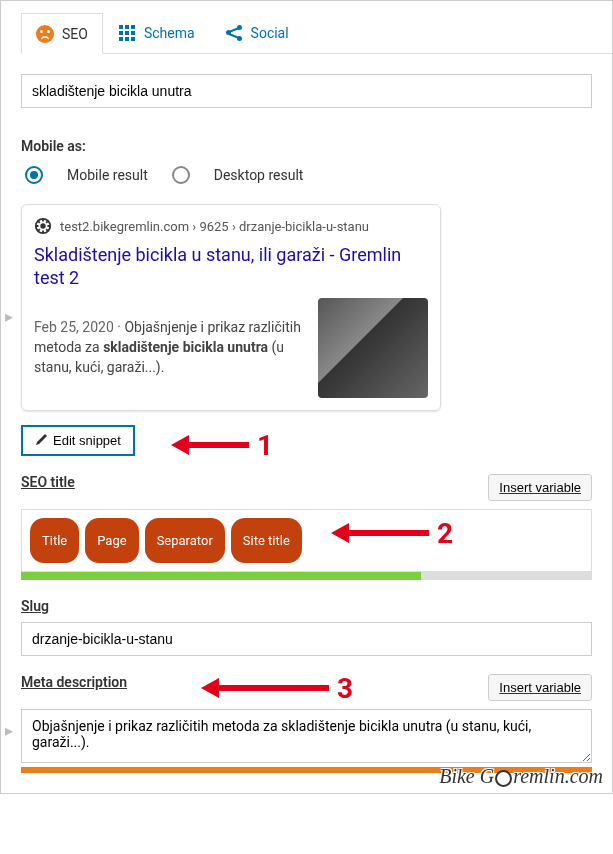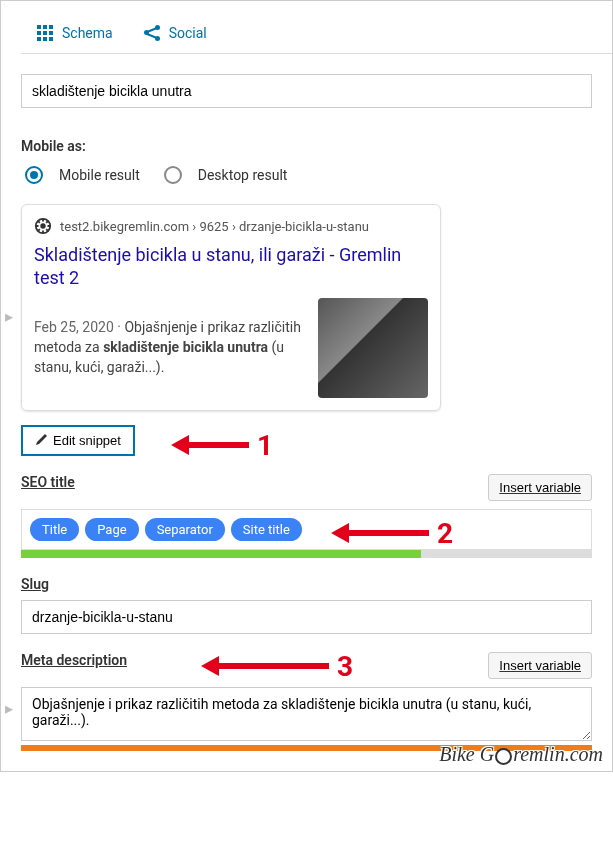--- a/index.html
+++ b/index.html
@@ -27,41 +27,41 @@
 
   .section { padding: 20px; }
   .label-row { display: flex; align-items: center; gap: 8px; font-weight: 600; font-size: 14px; margin-bottom: 10px; }
   .help-icon { width: 18px; height: 18px; border-radius: 50%; background: #888; color: #fff; font-size: 12px; display: inline-flex; align-items: center; justify-content: center; }
   .text-input { width: 100%; border: 1px solid #ccc; padding: 8px 10px; font-size: 14px; }
   .accordion-hdr { display: flex; justify-content: space-between; align-items: center; padding: 16px 20px; border-top: 1px solid #e5e5e5; cursor: pointer; font-size: 17px; color: #555; }
   .chev { font-size: 18px; }
   .preview-body { padding: 0 20px 20px 20px; }
   .preview-as { font-weight: 600; font-size: 14px; margin: 10px 0 12px 0; }
   .radio-row { display: flex; gap: 24px; align-items: center; font-size: 14px; margin-bottom: 20px; margin-left: 4px; }
-  .radio-item { display: flex; align-items: center; gap: 16px; cursor: pointer; }
+  .radio-item { display: flex; align-items: center; gap: 24px; cursor: pointer; }
   .radio-circle { width: 18px; height: 18px; border: 2px solid #888; border-radius: 50%; display: inline-flex; align-items: center; justify-content: center; }
   .radio-circle.checked { border-color: #0073aa; }
   .radio-circle.checked::after { content: ""; width: 8px; height: 8px; background: #0073aa; border-radius: 50%; }
   .snippet-card { border: 1px solid #ddd; border-radius: 6px; box-shadow: 0 1px 2px rgba(0,0,0,0.12); padding: 12px; max-width: 420px; position: relative; margin-bottom: 14px; }
   .side-caret { position: absolute; left: -16px; top: 50%; color: #bbb; font-size: 16px; }
   .sn-url { display: flex; align-items: center; gap: 8px; font-size: 13px; color: #555; margin-bottom: 8px; }
   .sn-favicon { width: 18px; height: 18px; }
   .sn-title { color: #1a0dab; font-size: 18px; line-height: 1.3; margin-bottom: 8px; cursor: pointer; }
   .sn-body { display: flex; gap: 12px; align-items: center; }
   .sn-desc { font-size: 14px; color: #444; line-height: 1.4; flex: 1; }
   .sn-date { color: #666; }
   .sn-img { width: 110px; height: 100px; background: linear-gradient(135deg, #555 0%, #888 40%, #333 41%, #666 100%); border-radius: 4px; }
 
   .edit-snippet-btn { border: 2px solid #0073aa; background: #fff; padding: 6px 12px; font-size: 13px; display: inline-flex; align-items: center; gap: 6px; cursor: pointer; }
   .pencil-icon { display:inline-block; }
 
   .field-label { font-weight: 600; font-size: 14px; margin: 18px 0 8px 0; display: flex; justify-content: space-between; align-items: flex-start; text-decoration: underline; }
   .insert-btn { border: 1px solid #ccc; background: #f6f6f6; padding: 5px 10px; font-size: 13px; border-radius: 3px; cursor: pointer; }
   .pill-input { border: 1px solid #ddd; padding: 8px; display: flex; gap: 6px; flex-wrap: wrap; align-items: center; min-height: 40px; }
-  .pill { background: #3b82f6; color: #fff; padding: 4px 12px; border-radius: 14px; font-size: 13px; }
+  .pill { background: #c2410c; color: #fff; padding: 15px 12px; border-radius: 14px; font-size: 13px; }
   .progress { height: 8px; background: #ddd; margin-top: 0; }
   .progress .bar { height: 100%; background: #7ad03a; width: 70%; }
   .textarea { width: 100%; border: 1px solid #ccc; padding: 8px 10px; font-size: 14px; font-family: inherit; resize: vertical; min-height: 54px; position: relative; }
   .field-wrap { position: relative; }
   .side-caret2 { position: absolute; left: -16px; top: 12px; color: #bbb; font-size: 16px; }
   .bottom-bar { height: 6px; background: #ee7c1b; margin: 0; }
 
   
   .arrow { position: absolute; display: flex; align-items: center; }
   .arrow .shaft { height: 6px; background: #e2001a; }
@@ -72,20 +72,28 @@
   .watermark .g-ring { display:inline-block; width:17px; height:17px; border:2px solid #333; border-radius:50%; vertical-align:middle; margin:0 1px; position:relative; background:#fff;}
   .body-wrap { position: relative; }
 </style>
 </head>
 <body>
 <div class="body-wrap">
 
 <div class="outer">
 
   <div class="tabs">
+    <div class="tab active">
+      <span class="tab-icon">
+            <span class="seo-face">
+              <span class="mouth"></span>
+            </span>
+          </span>
+      <span>SEO</span>
+    </div>
     <div class="tab">
       <span class="tab-icon">
         <span class="schema-grid">
               <span></span>
               <span></span>
               <span></span>
               <span></span>
               <span></span>
               <span></span>
               <span></span>

